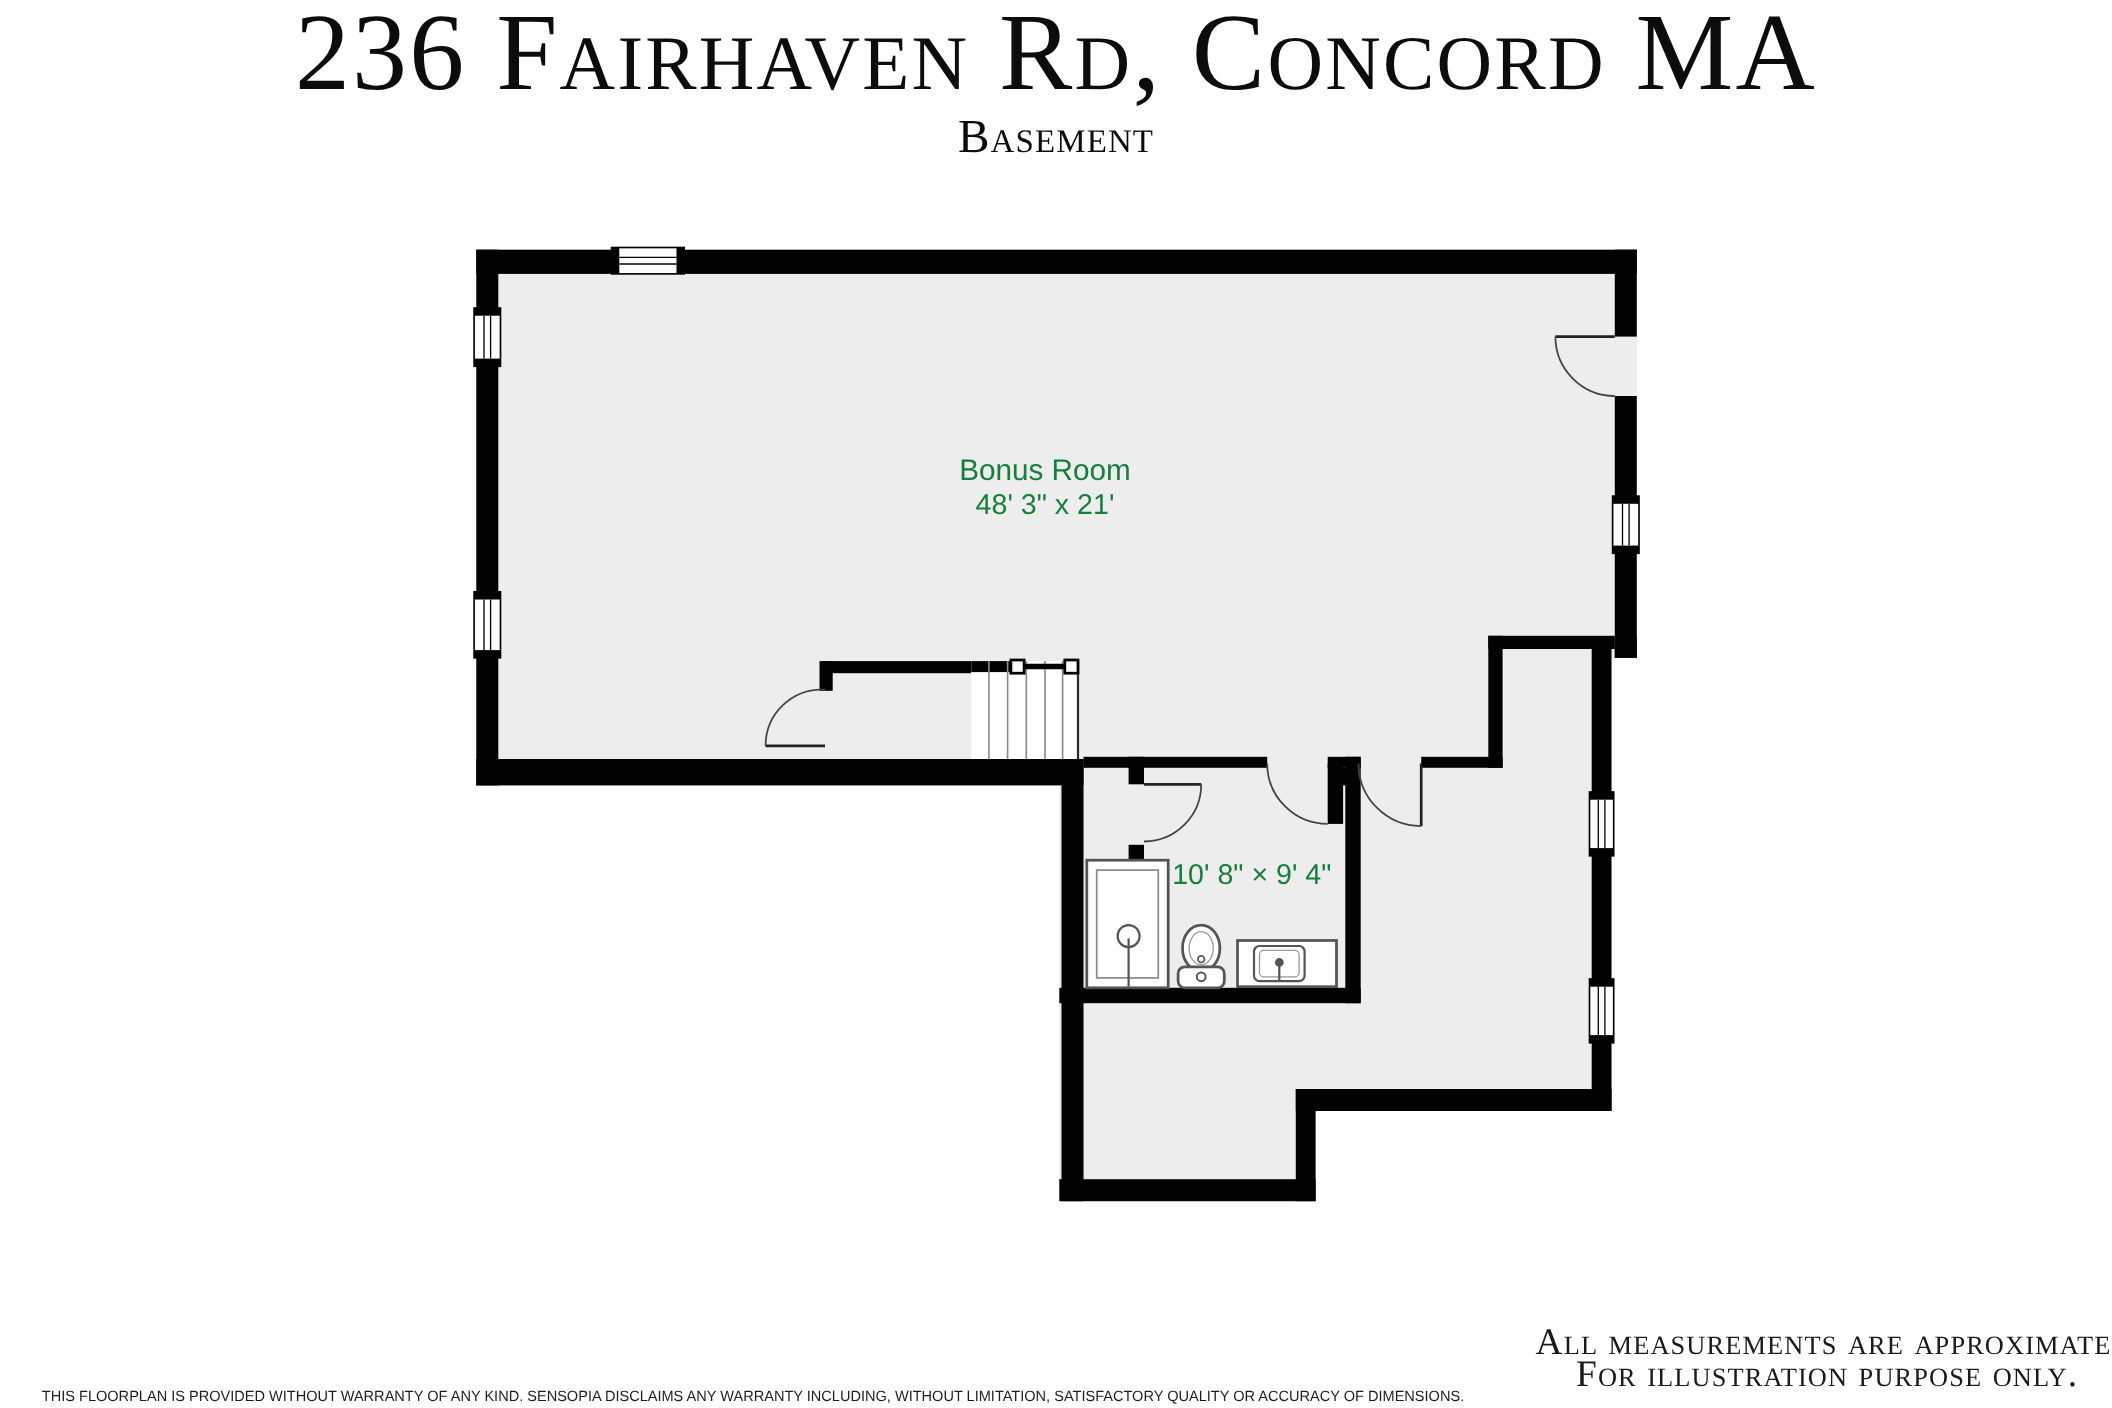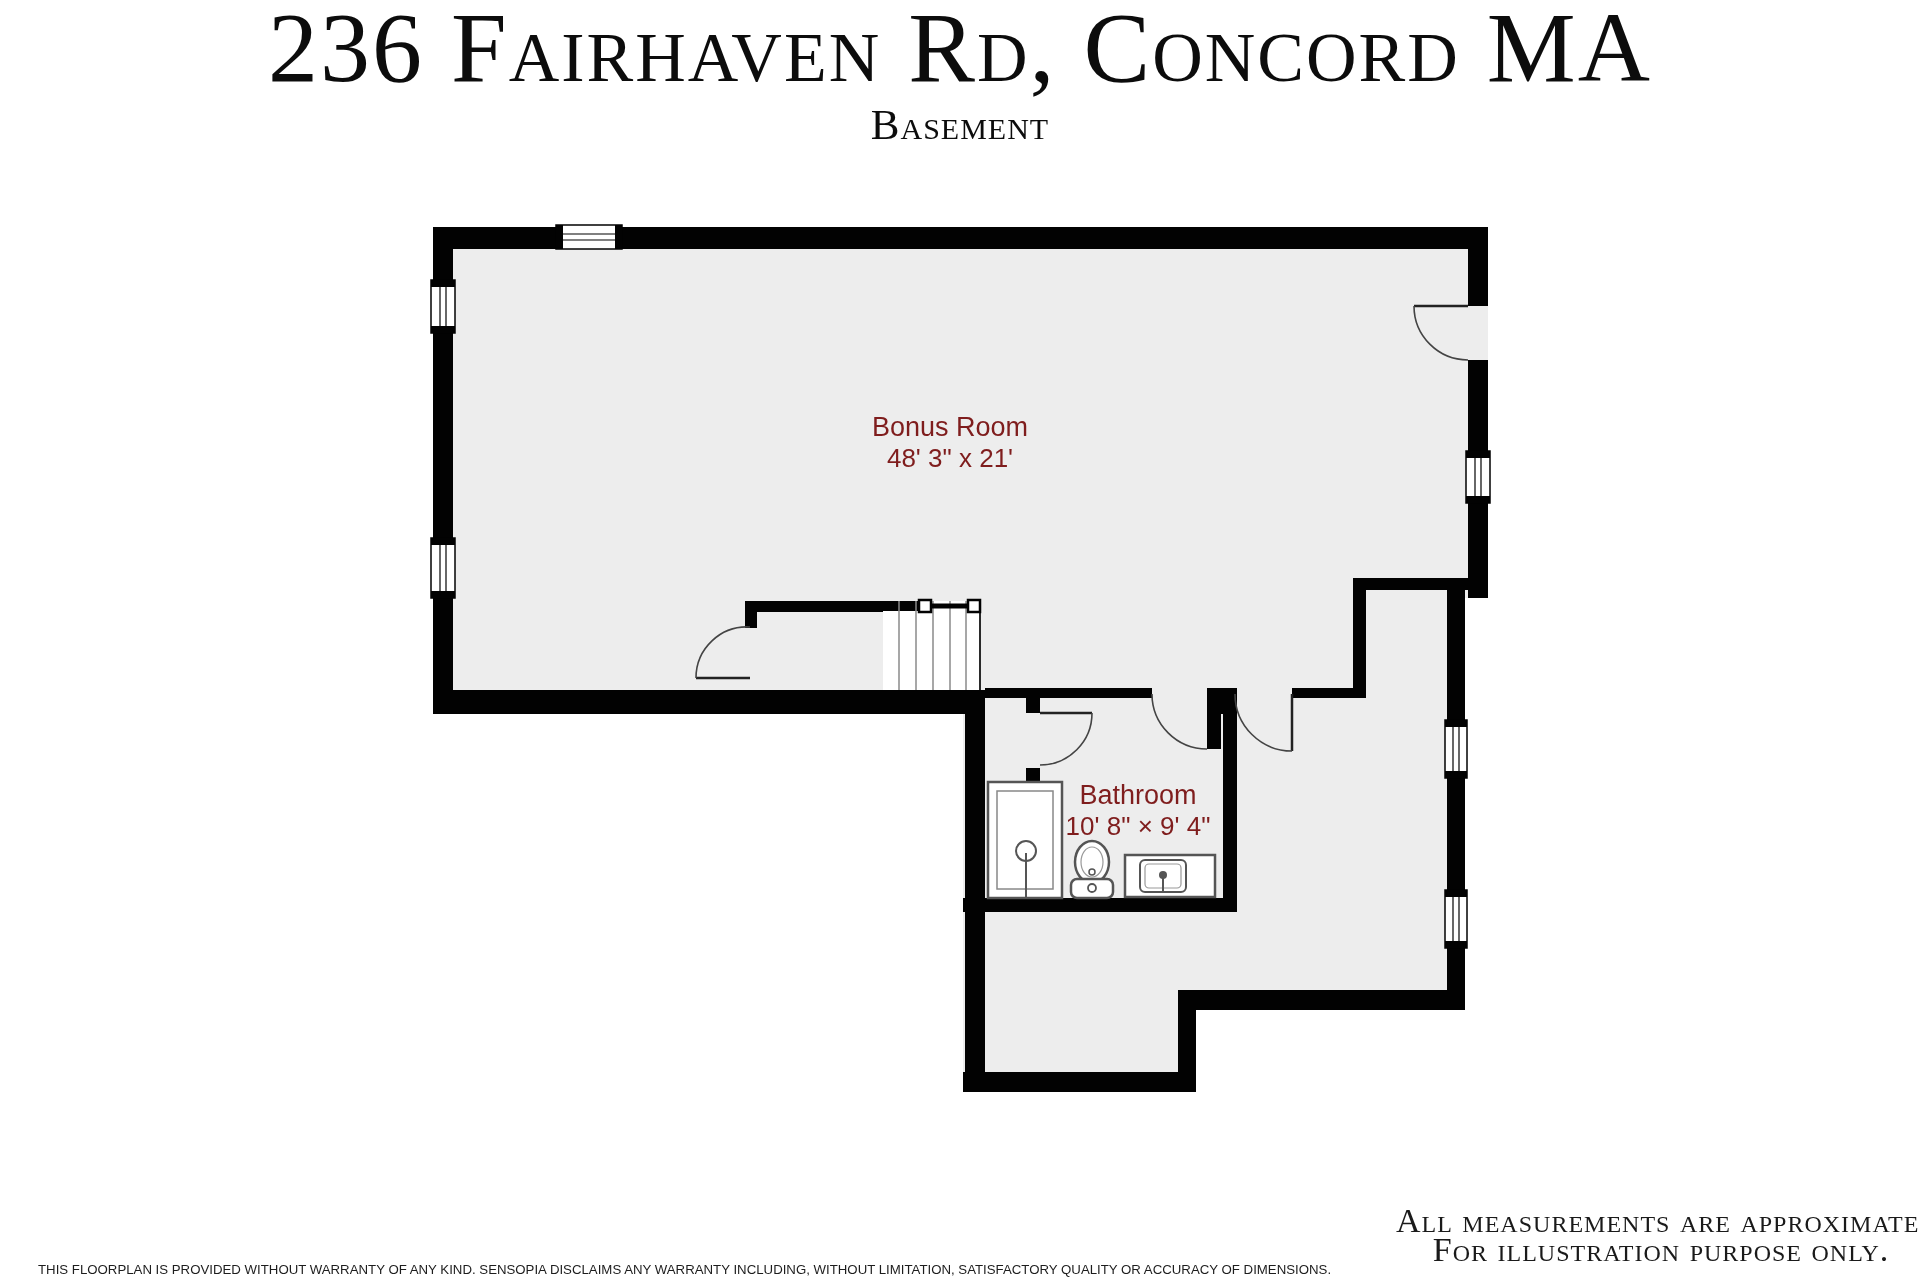--- a/index.html
+++ b/index.html
@@ -4,21 +4,21 @@
 <style>
   html,body{margin:0;padding:0;background:#ffffff;width:1920px;height:1280px;overflow:hidden;position:relative;}
   .page{position:absolute;inset:0;background:#fff;font-family:"Liberation Sans",sans-serif;}
   .title{position:absolute;top:-8px;left:0;width:100%;text-align:center;
          font-family:"Liberation Serif",serif;font-variant:small-caps;
          font-size:100px;line-height:112px;color:#0c0c0c;letter-spacing:2px;white-space:nowrap;}
   .subtitle{position:absolute;top:96px;left:0;width:100%;text-align:center;
          font-family:"Liberation Serif",serif;font-variant:small-caps;
          font-size:43px;line-height:58px;color:#0c0c0c;letter-spacing:1px;}
   .plan-svg{position:absolute;left:0;top:0;}
-  .room-label{position:absolute;width:320px;text-align:center;color:#7f1d1d;
+  .room-label{position:absolute;width:320px;text-align:center;color:#15803d;
          font-size:27px;line-height:31px;}
   .room-label .dims{font-size:26px;}
   .bonus-label{left:790px;top:412px;}
   .bath-label{left:978px;top:780px;}
   .disclaimer{position:absolute;left:38px;top:1262px;color:#1d1d1d;font-size:13.5px;
          letter-spacing:0;transform:scaleX(.98);transform-origin:left top;white-space:nowrap;}
   .note{position:absolute;right:-6px;top:1206px;width:530px;text-align:center;
          font-family:"Liberation Serif",serif;font-variant:small-caps;color:#1a1a1a;
          font-size:34px;line-height:29px;letter-spacing:1px;white-space:nowrap;}
 </style>
@@ -167,21 +167,20 @@
         <line x1="1163" y1="877" x2="1163" y2="891" stroke="#555" stroke-width="2"></line>
       </g>
     </g>
   </svg>
 
   <div class="room-label bonus-label">
     <div>Bonus Room</div>
     <div class="dims">48' 3" x 21'</div>
   </div>
   <div class="room-label bath-label">
-    <div>Bathroom</div>
     <div class="dims">10' 8" × 9' 4"</div>
   </div>
 
   <div class="disclaimer">THIS FLOORPLAN IS PROVIDED WITHOUT WARRANTY OF ANY KIND. SENSOPIA DISCLAIMS ANY WARRANTY INCLUDING, WITHOUT LIMITATION, SATISFACTORY QUALITY OR ACCURACY OF DIMENSIONS.</div>
   <div class="note">
     <div>All measurements are approximate.</div>
     <div>For illustration purpose only.</div>
   </div>
 
 </div>

